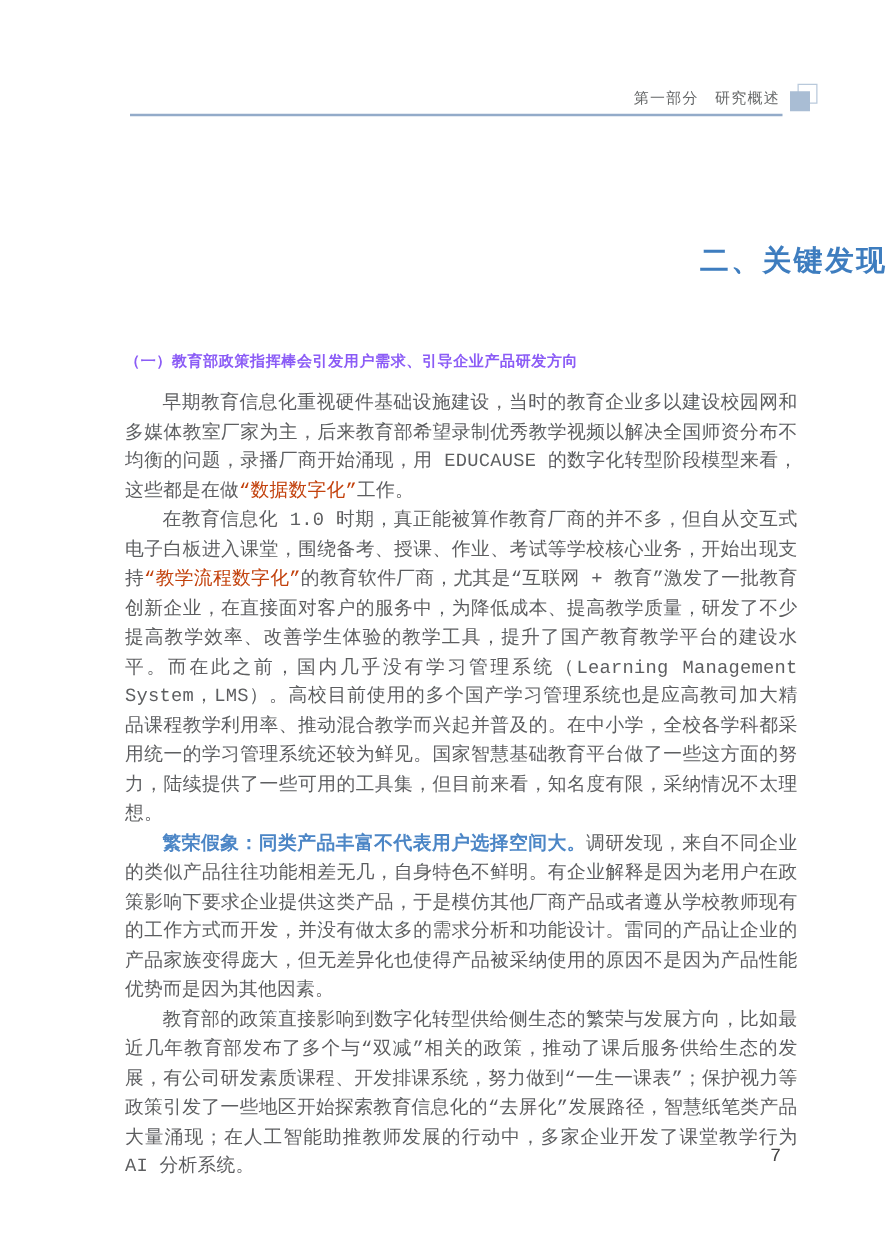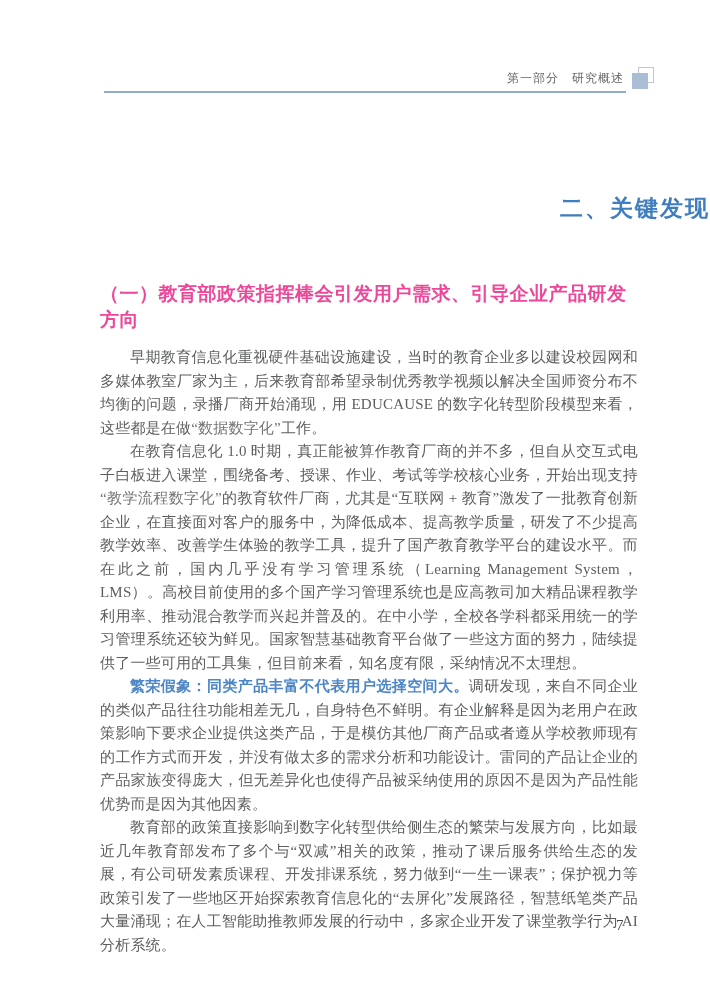--- a/index.html
+++ b/index.html
@@ -6,21 +6,21 @@
     margin: 0;
     padding: 0;
     background: #ffffff;
   }
   .page {
     position: relative;
     width: 710px;
     height: 989px;
     background: #ffffff;
     overflow: hidden;
-    font-family: Liberation Serif, serif;
+    font-family: Liberation Mono, monospace;
   }
 
   
   .header-row {
     position: absolute;
     top: 66px;
     left: 104px;
     width: 550px;
     height: 24px;
     display: flex;
@@ -82,35 +82,35 @@
 
   
   .content {
     position: absolute;
     top: 281px;
     left: 100px;
     width: 538px;
   }
   .section-heading {
     margin: 0 0 13px 0;
-    font-size: 19px;
+    font-size: 12px;
     font-weight: 700;
     letter-spacing: 0.5px;
-    color: #ec4899;
+    color: #8b5cf6;
   }
   .content p {
     margin: 0;
     text-indent: 2em;
     text-align: justify;
     font-size: 15px;
     line-height: 23.5px;
     color: #5d5e60;
     letter-spacing: 0.2px;
   }
-  .hl-blue { color: #737373; }
+  .hl-blue { color: #c2410c; }
   .hl-blue-bold {
     color: #4c86c6;
     font-weight: 700;
   }
 
   
   .page-number {
     position: absolute;
     top: 917px;
     left: 616px;

